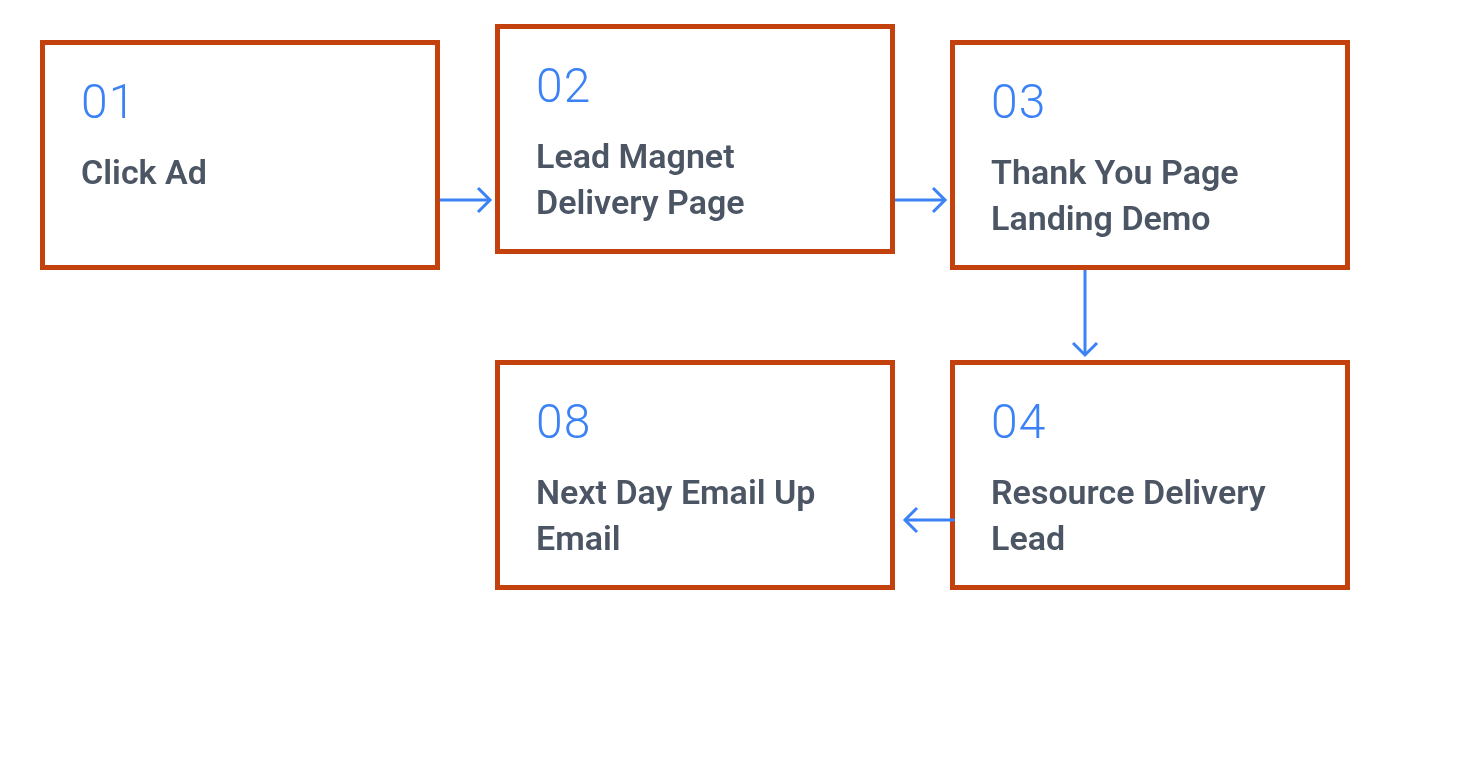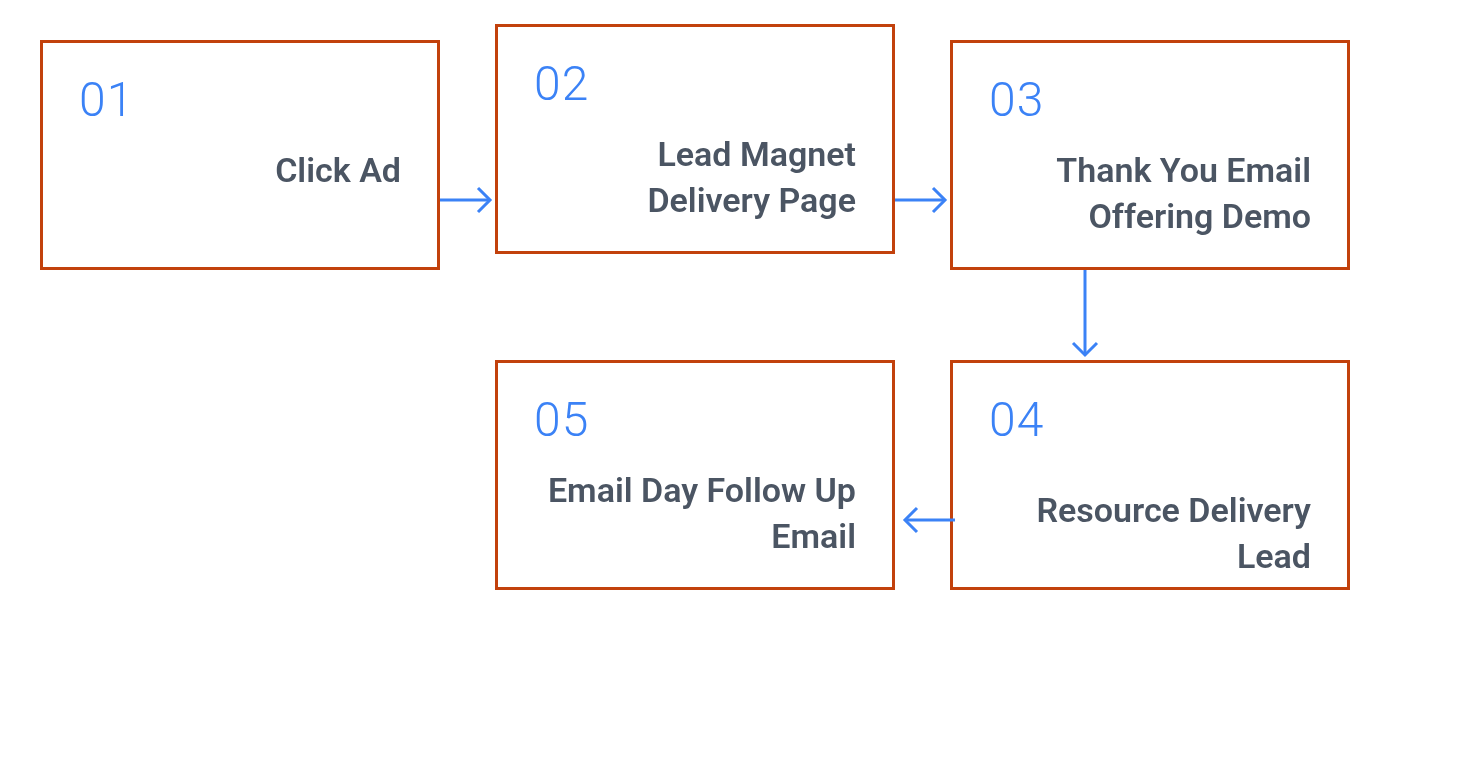--- a/index.html
+++ b/index.html
@@ -14,47 +14,46 @@
       height: 760px;
       position: relative;
     }
     .container {
       position: relative;
       width: 100%;
       height: 100%;
     }
     .box {
       position: absolute;
-      border: 3px solid #c2410c;
+      border: 5px solid #c2410c;
       background: #ffffff;
       padding: 28px 36px;
       width: 400px;
       height: 230px;
       display: flex;
       flex-direction: column;
     }
     .box-number {
       font-size: 48px;
       font-weight: 300;
       color: #3b82f6;
       margin-bottom: 20px;
       letter-spacing: 1px;
     }
     .box-label {
       font-size: 34px;
       font-weight: 600;
       color: #4b5563;
       line-height: 1.35;
-      text-align: right;
     }
     
     .box-1 { left: 40px; top: 40px; }
     .box-2 { left: 495px; top: 24px; }
     .box-3 { left: 950px; top: 40px; }
-    .box-4 { left: 950px; top: 360px; gap: 20px; }
+    .box-4 { left: 950px; top: 360px; }
     .box-5 { left: 495px; top: 360px; }
 
     .arrow {
       position: absolute;
       stroke: #3b82f6;
       fill: none;
       stroke-width: 3;
     }
   </style>
 </head>
@@ -67,31 +66,31 @@
     <div class="box-label">Click Ad</div>
   </div>
 
   <div class="box box-2">
     <div class="box-number">02</div>
     <div class="box-label">Lead Magnet Delivery Page</div>
   </div>
 
   <div class="box box-3">
     <div class="box-number">03</div>
-    <div class="box-label">Thank You Email Offering Demo</div>
+    <div class="box-label">Thank You Page Landing Demo</div>
   </div>
 
   <div class="box box-4">
     <div class="box-number">04</div>
     <div class="box-label">Resource Delivery Lead</div>
   </div>
 
   <div class="box box-5">
-    <div class="box-number">05</div>
-    <div class="box-label">Email Day Follow Up Email</div>
+    <div class="box-number">08</div>
+    <div class="box-label">Next Day Email Up Email</div>
   </div>
 
   <svg class="arrow" style="left:440px; top:175px; width:60px; height:50px;" viewBox="0 0 60 50">
     <path d="M 0 25 L 48 25"></path>
     <path d="M 38 13 L 50 25 L 38 37"></path>
   </svg>
 
   <svg class="arrow" style="left:895px; top:175px; width:60px; height:50px;" viewBox="0 0 60 50">
     <path d="M 0 25 L 48 25"></path>
     <path d="M 38 13 L 50 25 L 38 37"></path>

